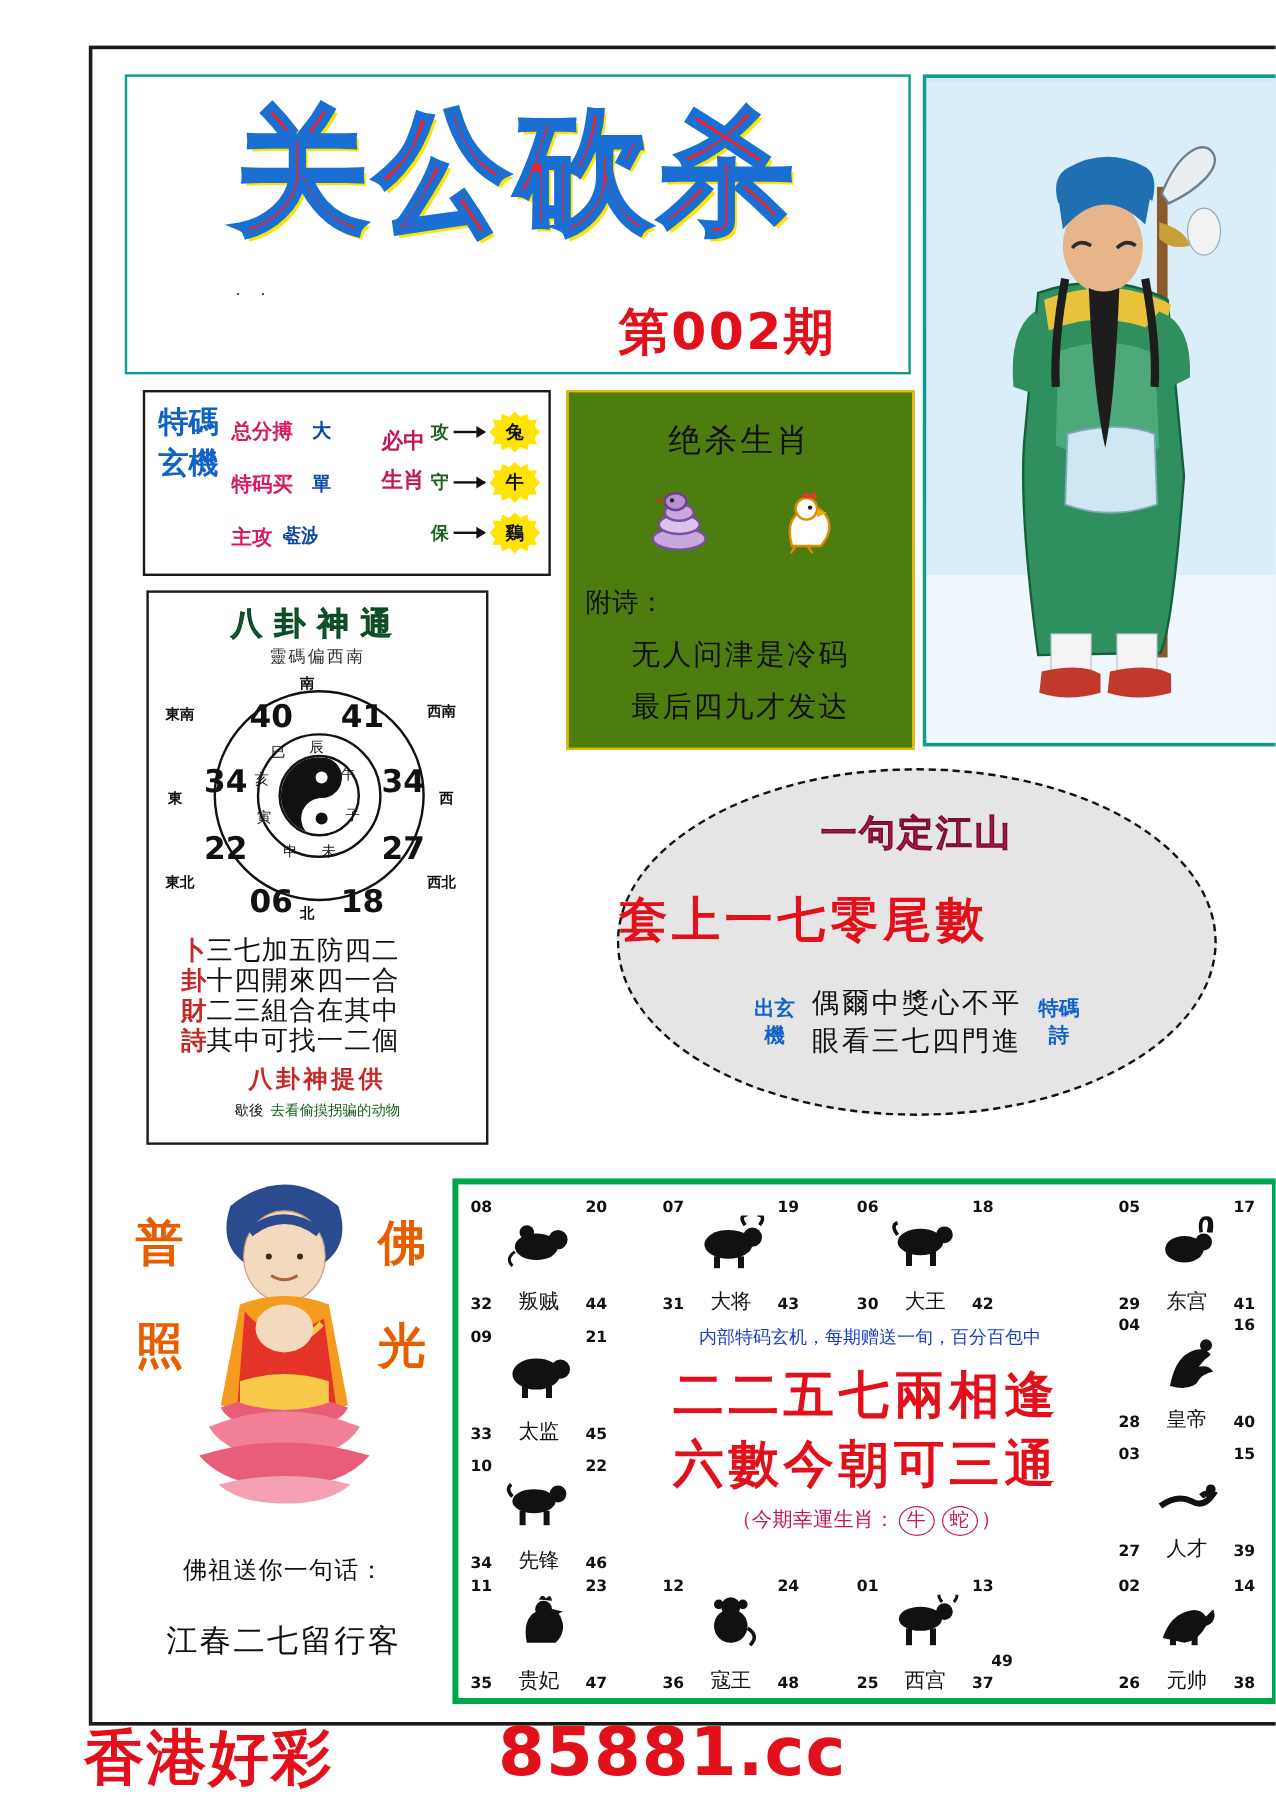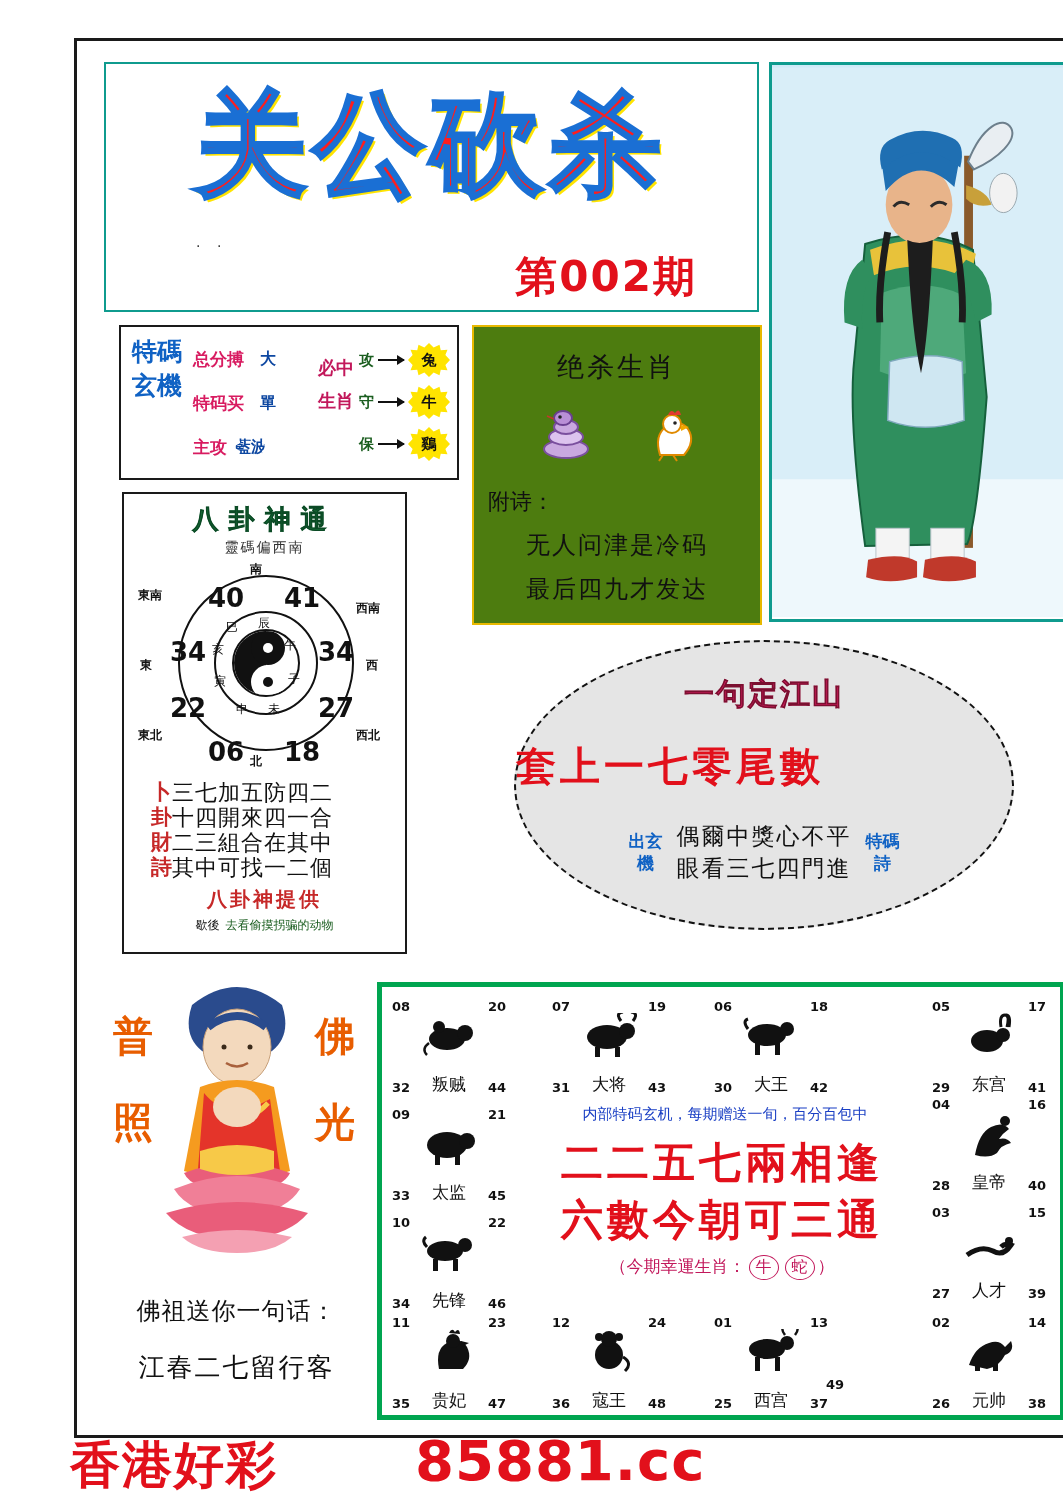--- a/index.html
+++ b/index.html
@@ -152,21 +152,21 @@
            font-family:"DejaVu Serif", serif; }
   .el-row { display:flex; align-items:center; justify-content:center; margin-top:26px; gap:14px;}
   .el-side { font-size:17px; color:#1062c4; font-weight:bold; line-height:22px; text-align:center; width:34px;}
   .el-mid { font-size:23px; color:#111; line-height:32px; text-align:center; letter-spacing:2px;}
 
   
   .buddha-area { position:absolute; left:60px; top:975px; width:265px; height:440px; }
   .pu-zhao { position:absolute; left:6px; top:18px; width:46px; font-size:40px; font-weight:bold; color:#e85d00; line-height:86px; text-align:center;}
   .fo-guang { position:absolute; left:208px; top:18px; width:46px; font-size:40px; font-weight:bold; color:#e85d00; line-height:86px; text-align:center;}
   .buddha-img { position:absolute; left:48px; top:0px; width:170px; height:300px; }
-  .buddha-line1 { position:absolute; left:0px; top:320px; width:265px; text-align:center; font-size:24px; color:#111; letter-spacing:1px;}
+  .buddha-line1 { position:absolute; left:0px; top:320px; width:265px; text-align:center; font-size:20px; color:#111; letter-spacing:1px;}
   .buddha-line2 { position:absolute; left:0px; top:375px; width:265px; text-align:center; font-size:26px; color:#111; letter-spacing:2px;}
 
   
   .green-box {
     position:absolute; left:333px; top:982px; width:688px; height:438px;
     border:5px solid #00a550; background:#fff;
   }
   .zcell { position:absolute; width:118px; height:100px; }
   .zc-n { position:absolute; font-size:13px; font-weight:bold; color:#111; }
   .zc-tl { left:2px; top:2px; } .zc-tr { right:2px; top:2px; }
@@ -305,21 +305,21 @@
       <div class="taiji">
         <div class="taiji-dot1"></div>
         <div class="taiji-dot2"></div>
       </div>
 
       <div class="dlab" style="left:118px; top:0px;">南</div>
       <div class="dlab" style="left:118px; top:192px;">北</div>
       <div class="dlab" style="left:8px;  top:96px;">東</div>
       <div class="dlab" style="left:234px; top:96px;">西</div>
       <div class="dlab" style="left:6px;  top:26px;">東南</div>
-      <div class="dlab" style="left:224px; top:39px;">西南</div>
+      <div class="dlab" style="left:224px; top:24px;">西南</div>
       <div class="dlab" style="left:6px;  top:166px;">東北</div>
       <div class="dlab" style="left:224px; top:166px;">西北</div>
 
       <div class="dnum" style="left:76px;  top:22px;">40</div>
       <div class="dnum" style="left:152px; top:22px;">41</div>
       <div class="dnum" style="left:38px;  top:76px;">34</div>
       <div class="dnum" style="left:186px; top:76px;">34</div>
       <div class="dnum" style="left:38px;  top:132px;">22</div>
       <div class="dnum" style="left:186px; top:132px;">27</div>
       <div class="dnum" style="left:76px;  top:176px;">06</div>

